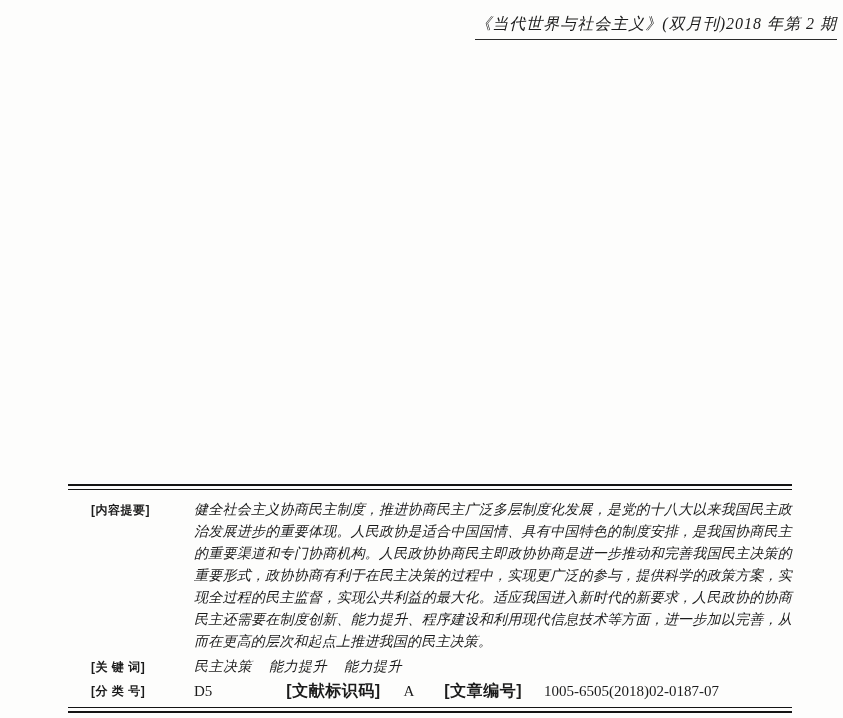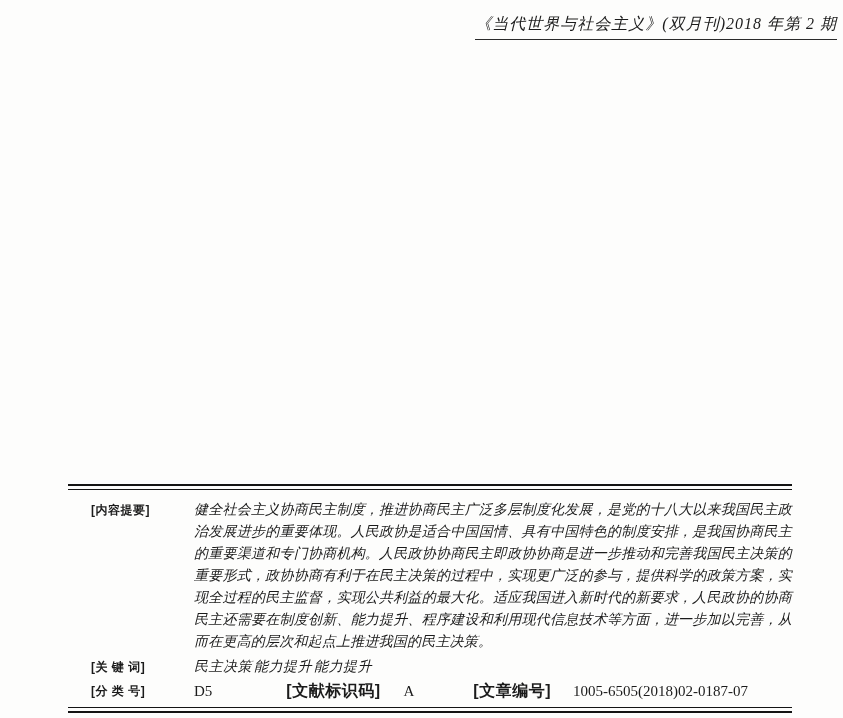--- a/index.html
+++ b/index.html
@@ -76,40 +76,40 @@
   .abstract-text {
     flex:1;
     font-size:14px;
     line-height:22px;
     text-align:justify;
     font-style:italic;
     letter-spacing:0.2px;
   }
   .keywords-row { margin-top:3px; }
   .kw-values {
-    display:flex; gap:2px;
+    display:flex; gap:17px;
     font-size:14px; line-height:22px;
     font-style:italic;
     letter-spacing:0.5px;
   }
   .class-row { margin-top:2px; padding-bottom:5px; }
   .class-values {
     display:flex; align-items:flex-end;
     font-size:15px; line-height:22px;
     white-space:nowrap;
   }
   .inline-label {
     font-family:"Liberation Sans", sans-serif;
     font-weight:700;
     font-size:16px;
     letter-spacing:0.5px;
   }
   .gap-a { margin-left:74px; }
   .gap-b { margin-left:23px; }
-  .gap-c { margin-left:59px; }
+  .gap-c { margin-left:30px; }
   .gap-d { margin-left:22px; }
 </style>
 </head>
 <body>
 
 <div class="page">
 
   <div class="journal-header">
     <span class="journal-line">《当代世界与社会主义》(双月刊)2018 年第 2 期</span>
   </div>

